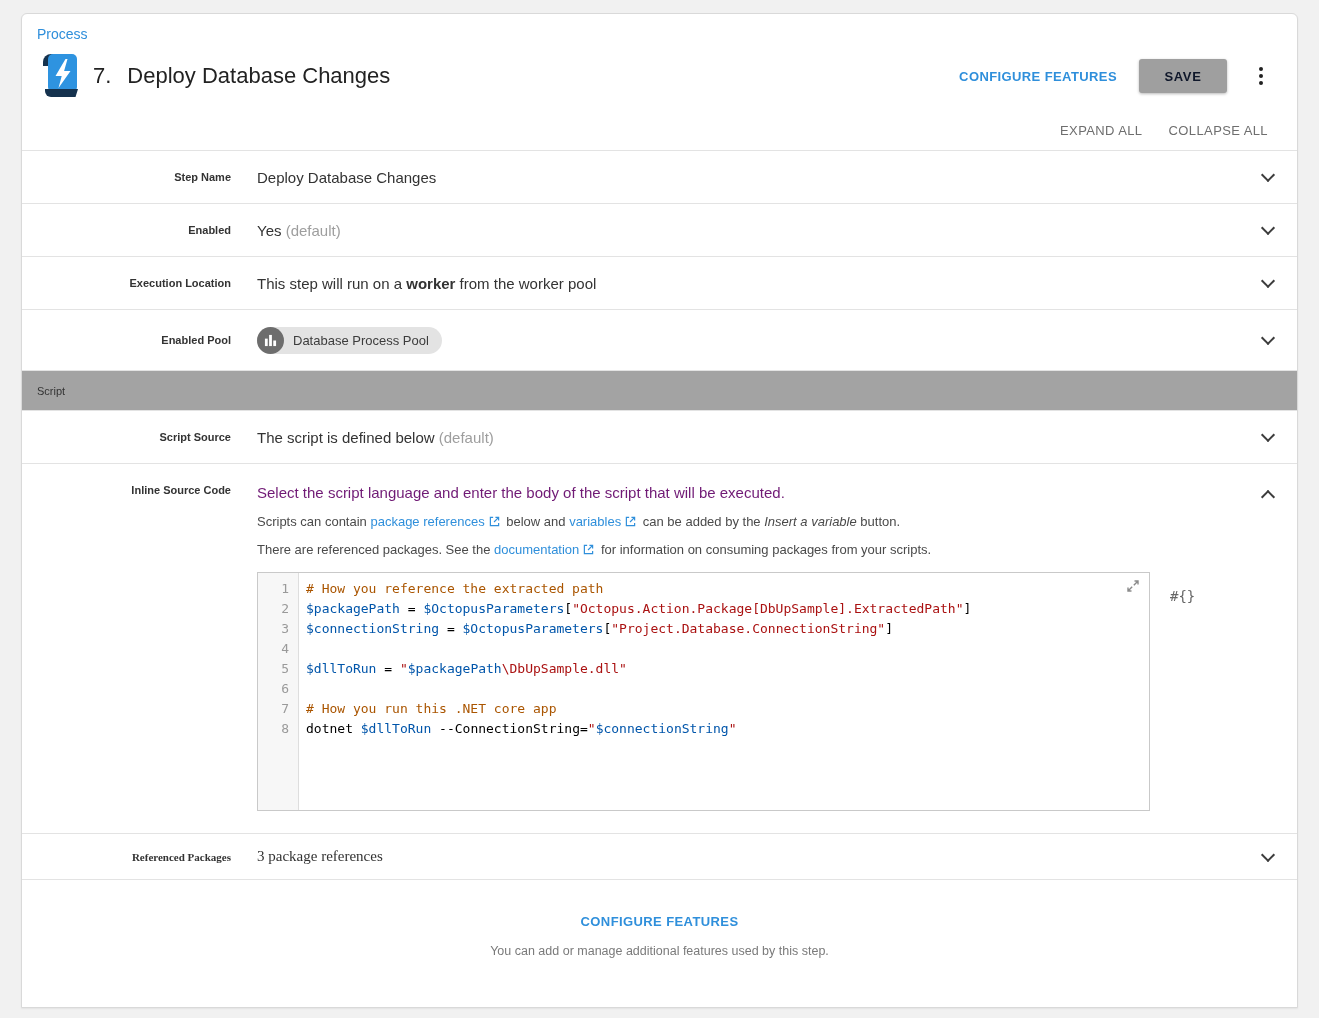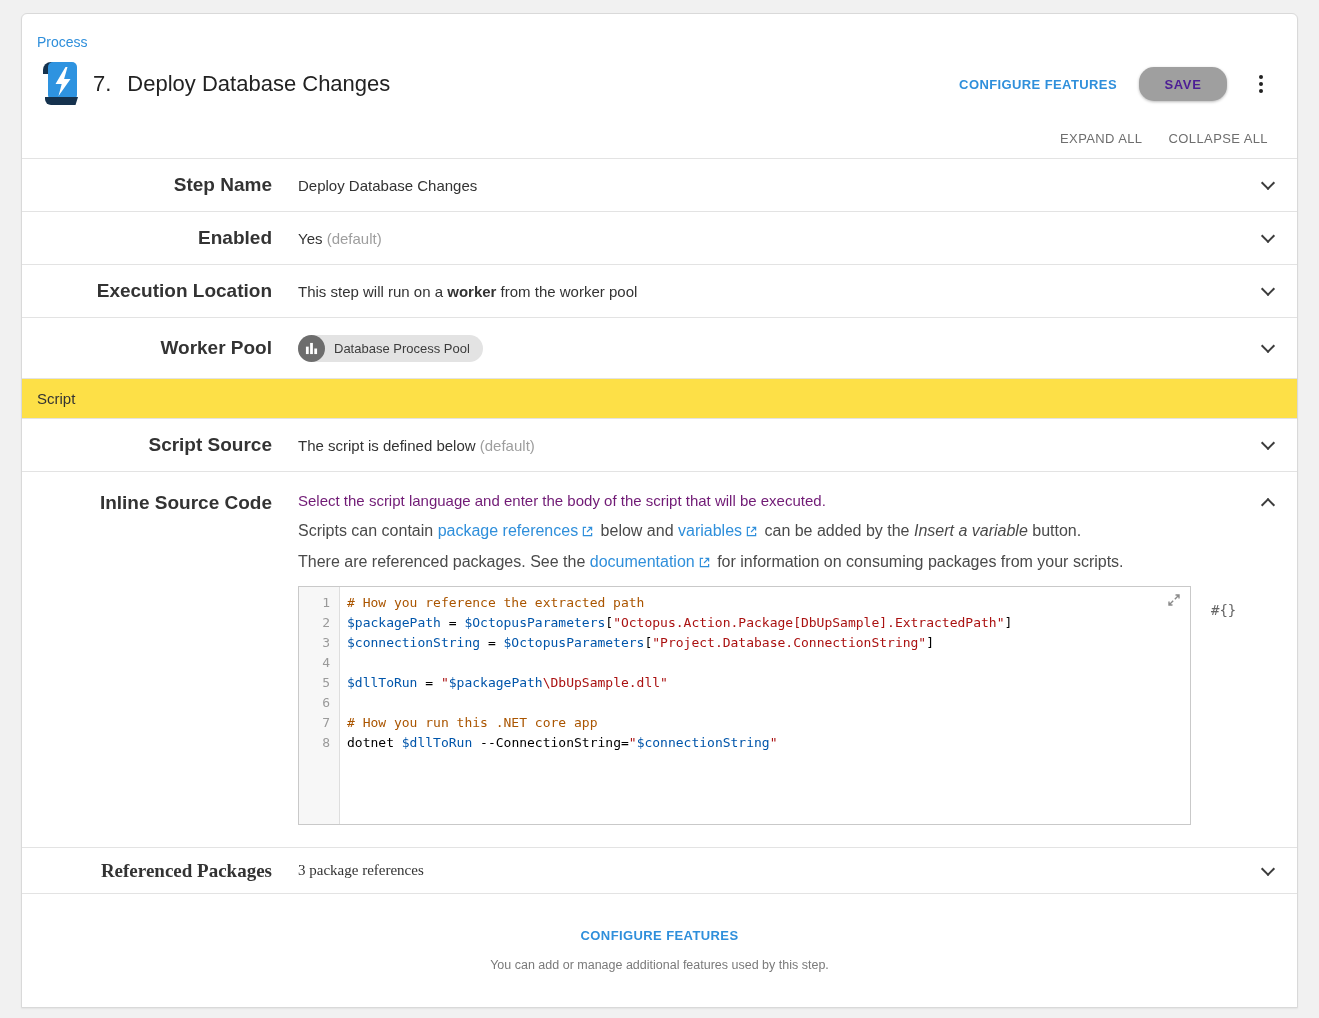--- a/index.html
+++ b/index.html
@@ -14,68 +14,68 @@
   .card {
     margin:13px 21px 0 21px;
     width:1277px;
     min-height:995px;
     background:#fff;
     border:1px solid #d9d9d9;
     border-radius:6px 6px 0 0;
     box-shadow:0 1px 2px rgba(0,0,0,0.06);
   }
   
-  .card-header { padding:20px 24px 0 15px; }
+  .card-header { padding:12px 24px 0 15px; }
   .breadcrumb { font-size:14px; color:#2f8fdb; cursor:pointer; }
   .title-row { display:flex; align-items:center; margin-top:9px; height:50px; }
   .step-icon { width:42px; height:46px; margin-left:4px; flex-shrink:0; }
   .step-number { font-size:22px; color:#222; margin-left:10px; }
   .step-title { font-size:22px; color:#222; margin-left:16px; }
   .header-actions { margin-left:auto; display:flex; align-items:center; }
   .configure-link { font-size:13px; font-weight:bold; letter-spacing:0.4px; color:#2f8fdb; cursor:pointer; }
   .save-btn {
     margin-left:22px; width:88px; height:34px;
-    background:#9f9f9f; color:#4c1d95;
+    background:#9f9f9f; color:#0f172a;
     font-family:"Liberation Sans", sans-serif;
     font-size:13px; font-weight:bold; letter-spacing:0.6px;
-    border:none; border-radius:15px;
+    border:none; border-radius:3px;
     box-shadow:0 1px 3px rgba(0,0,0,0.28);
     cursor:pointer;
   }
   .kebab { margin-left:22px; width:24px; height:24px; display:flex; flex-direction:column;
     align-items:center; justify-content:center; gap:3px; cursor:pointer; }
   .kebab i { width:4px; height:4px; border-radius:50%; background:#212121; }
   .expand-row { display:flex; justify-content:flex-end; gap:26px; padding:22px 29px 12px 0; }
   .expand-row span { font-size:13px; color:#6e6e6e; letter-spacing:0.4px; cursor:pointer; }
   
   .frow { display:flex; align-items:center; border-top:1px solid #e3e3e3; min-height:53px; cursor:pointer; }
   .frow.short { min-height:46px;font-family:Liberation Serif, serif; }
   .frow.tall { min-height:61px; }
-  .lbl { width:276px; flex-shrink:0; text-align:right; padding-right:26px;
-         font-size:19px; font-weight:bold; color:#333; }
+  .lbl { width:235px; flex-shrink:0; text-align:right; padding-right:26px;
+         font-size:11px; font-weight:bold; color:#333; }
   .val { flex:1; font-size:15px; color:#333; }
   .hint { color:#9e9e9e; }
   .chev-wrap { width:58px; flex-shrink:0; display:flex; justify-content:center; align-items:center; }
   .chev { display:inline-block; width:10px; height:10px;
           border-right:2px solid #3c3c3c; border-bottom:2px solid #3c3c3c;
           transform:rotate(45deg); margin-top:-4px; }
   .chev.up { transform:rotate(-135deg); margin-top:6px; }
-  .section-row { border-top:1px solid #e3e3e3; background:#fde047; height:40px;
-                 display:flex; align-items:center; padding-left:15px; font-size:15px; color:#333; }
+  .section-row { border-top:1px solid #e3e3e3; background:#a3a3a3; height:40px;
+                 display:flex; align-items:center; padding-left:15px; font-size:11px; color:#333; }
   
   .chip { display:inline-flex; align-items:center; height:27px; background:#e3e3e3;
           border-radius:14px; padding-right:13px; font-size:13px; color:#3c3c3c; }
   .chip-avatar { width:27px; height:27px; border-radius:50%; background:#6d6d6d;
                  display:flex; align-items:center; justify-content:center; margin-right:9px; }
   
   .frow.open { align-items:flex-start; padding:20px 0 22px 0; cursor:default; }
   .frow.open .chev-wrap { margin-top:2px; }
   .isc-content { flex:1; }
   .intro { font-size:15px; color:#701a75; margin:0; }
-  .note { font-size:16px; color:#4a4a4a; margin:13px 0 0 0; }
+  .note { font-size:13px; color:#4a4a4a; margin:13px 0 0 0; }
   .note .link { color:#2f8fdb; cursor:pointer; }
   .note .italic { font-style:italic; }
   .ext-icon { display:inline-block; vertical-align:-1px; margin:0 3px 0 4px; }
   .lang-row { display:flex; align-items:center; margin-top:22px; }
   .radio-item { display:flex; align-items:center; cursor:pointer; margin-right:47px; }
   .radio-circle { width:19px; height:19px; border:2px solid #555; border-radius:50%;
                   margin-right:11px; position:relative; flex-shrink:0; }
   .radio-circle.sel { border-color:#1e88e5; }
   .radio-circle.sel::after { content:""; position:absolute; left:3px; top:3px;
                   width:9px; height:9px; border-radius:50%; background:#1e88e5; }
@@ -148,21 +148,21 @@
 
   <div class="frow">
     <div class="lbl">Execution Location</div>
     <div class="val"><span>This step will run on a </span><b>worker</b><span> from the worker pool</span></div>
     <div class="chev-wrap">
         <span class="chev"></span>
       </div>
   </div>
 
   <div class="frow tall">
-    <div class="lbl">Worker Pool</div>
+    <div class="lbl">Enabled Pool</div>
     <div class="val">
       <span class="chip">
         <span class="chip-avatar">
           <svg width="13" height="13" viewBox="0 0 14 14">
               <rect x="1" y="5" width="3" height="8" fill="#fff"></rect>
               <rect x="5.5" y="1" width="3" height="12" fill="#fff"></rect>
               <rect x="10" y="7" width="3" height="6" fill="#fff"></rect>
             </svg>
         </span>
         <span>Database Process Pool</span>

